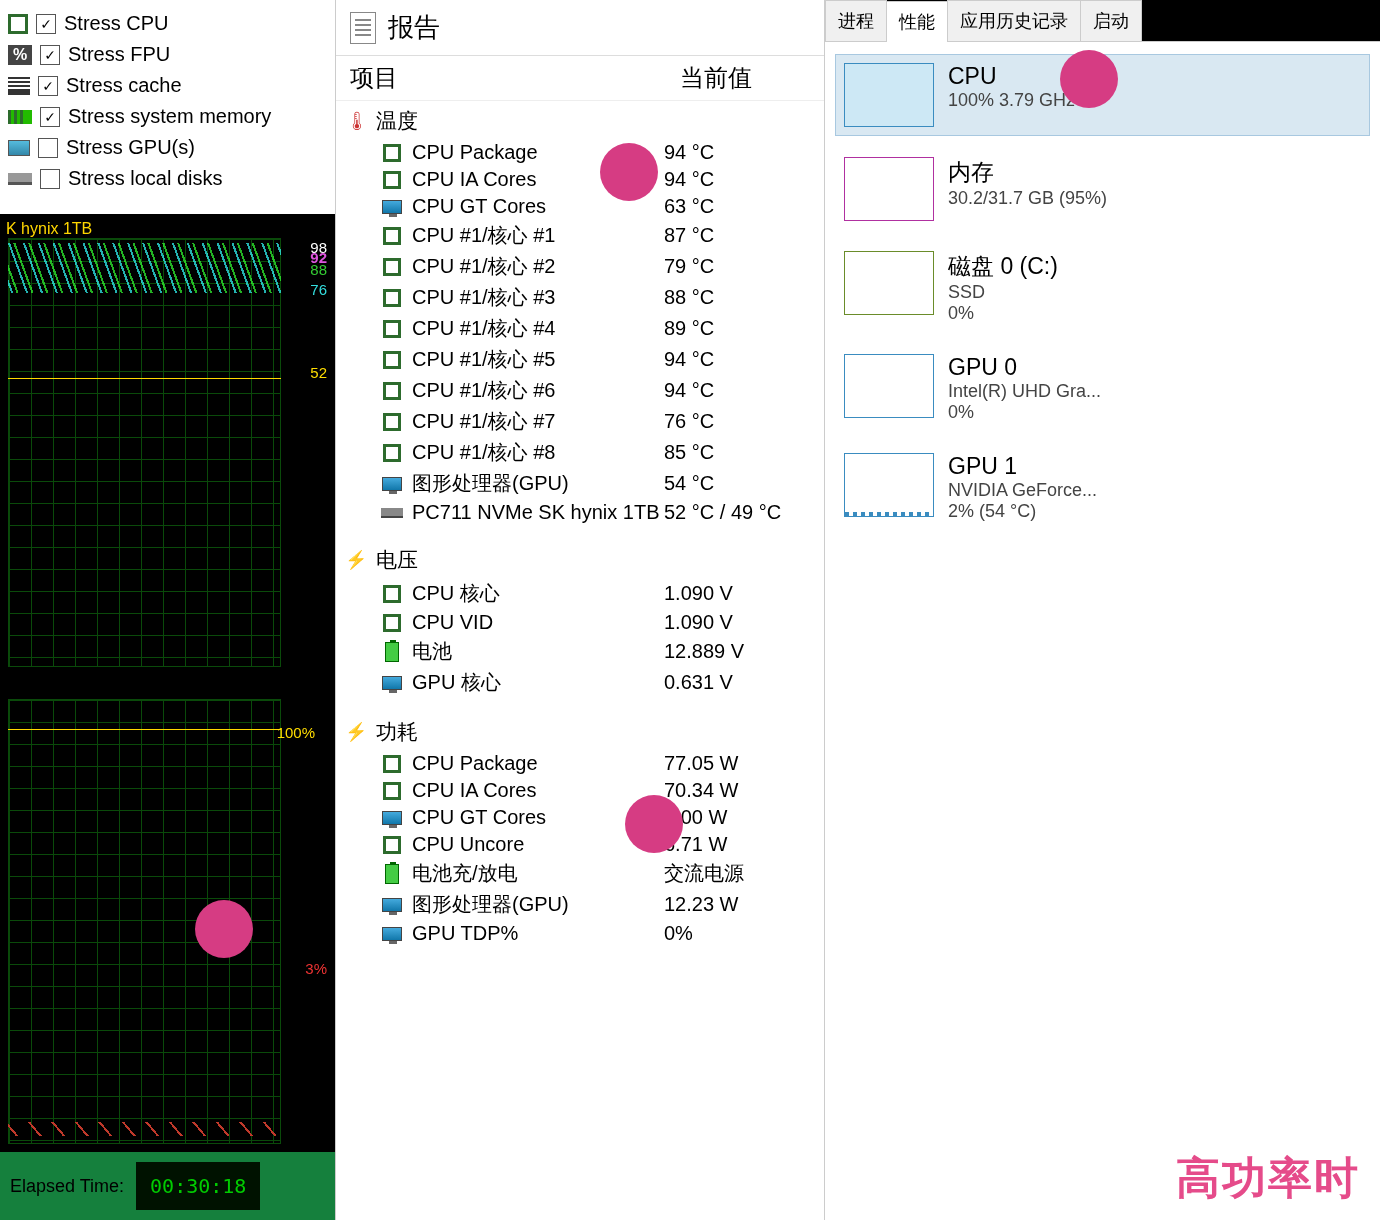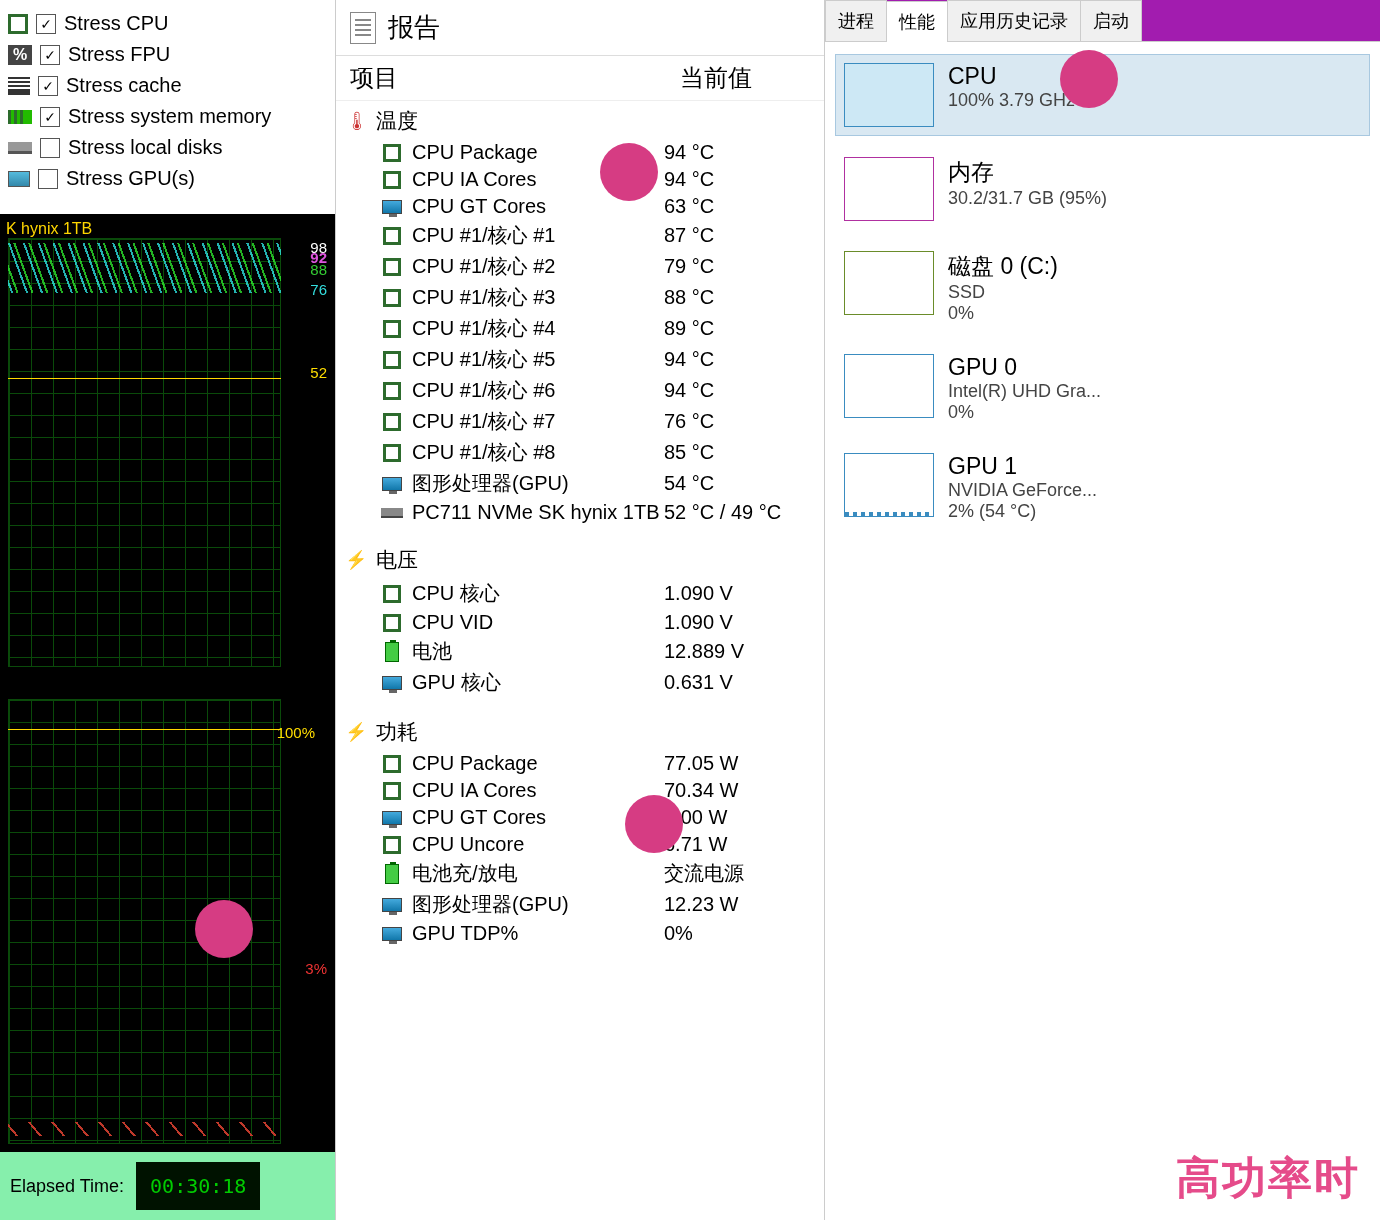--- a/index.html
+++ b/index.html
@@ -67,21 +67,21 @@
   top: 25px; left: 4px; right: 50px; height: 50px;
   background: repeating-linear-gradient(70deg, transparent 0 3px, #3ff 3px 5px, transparent 5px 8px, #3f3 8px 10px, transparent 10px 14px);
   opacity: 0.7;
 }
 .graph-labels { position: absolute; right: 2px; top: 20px; font-size: 15px; }
 .graph-labels div { line-height: 20px; }
 .yline { position: absolute; left: 4px; right: 50px; height: 1px; background: #ffd700; }
 .redsquiggle { position:absolute; left:4px; right:50px; bottom:12px; height:14px; background: repeating-linear-gradient(50deg, transparent 0 6px, #c0392b 6px 8px, transparent 8px 18px); }
 
 .elapsed {
-  background: #86efac;
+  background: #15803d;
   padding: 10px;
   display: flex;
   align-items: center;
   gap: 12px;
   text-align: center;
 }
 .elapsed-label { font-size: 18px; }
 .elapsed-val {
   background: #001200;
   color: #0c0;
@@ -151,21 +151,21 @@
 
 .right-panel {
   flex: 1;
   background: #fff;
   display: flex;
   flex-direction: column;
 }
 .tm-tabs {
   display: flex;
   border-bottom: 1px solid #ccc;
-  background: #a21caf;
+  background: #000000;
 }
 .tm-tab {
   padding: 8px 12px;
   font-size: 18px;
   border: 1px solid #ccc;
   border-bottom: none;
   background: #f0f0f0;
   margin-right: -1px;
 }
 .tm-tab.active { background: #fff; position: relative; top: 1px; }
@@ -226,28 +226,28 @@
         <span class="stress-icon cache"></span>
     <span class="checkbox checked"></span>
     <span class="stress-label">Stress cache</span>
       </div>
       <div class="stress-item">
         <span class="stress-icon mem"></span>
     <span class="checkbox checked"></span>
     <span class="stress-label">Stress system memory</span>
       </div>
       <div class="stress-item">
+        <span class="stress-icon gpu"></span>
+    <span class="checkbox "></span>
+    <span class="stress-label">Stress GPU(s)</span>
+      </div>
+      <div class="stress-item">
         <span class="stress-icon disk"></span>
     <span class="checkbox "></span>
     <span class="stress-label">Stress local disks</span>
-      </div>
-      <div class="stress-item">
-        <span class="stress-icon gpu"></span>
-    <span class="checkbox "></span>
-    <span class="stress-label">Stress GPU(s)</span>
       </div>
     </div>
   <div class="graph-area">
     <div class="graph">
       <div class="graph-title">K hynix 1TB</div>
       <div class="graph-grid"></div>
       <div class="graph-squiggle"></div>
       <div class="yline" style="top:160px"></div>
       <div class="graph-labels" id="g1labels">
           <div style="color: rgb(255, 255, 255); position: absolute; top: 0px; right: 2px;">98</div>

